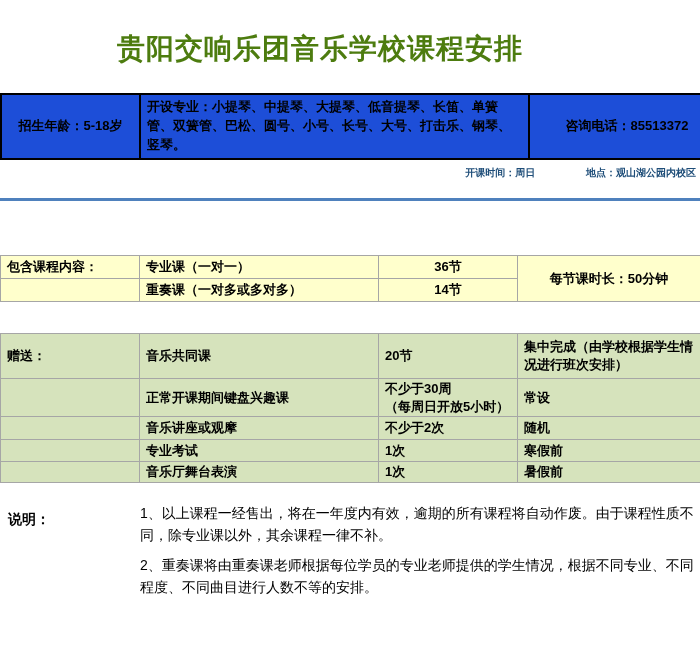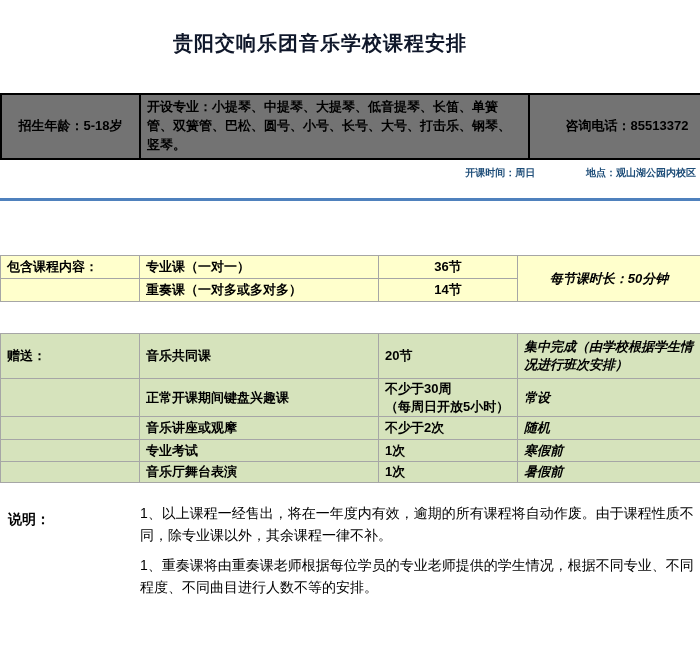--- a/index.html
+++ b/index.html
@@ -12,36 +12,36 @@
     background: #ffffff;
     overflow: hidden;
   }
 
   
   .doc-title {
     position: absolute;
     top: 30px; left: 0;
     width: 640px;
     text-align: center;
-    font-size: 20px;
-    font-weight: bold;
-    color: #0f172a;
+    font-size: 28px;
+    font-weight: bold;
+    color: #4d7c0f;
     letter-spacing: 1px;
   }
 
   
   .info-table {
     position: absolute;
     top: 93px; left: 0;
     width: 700px;
     border-collapse: collapse;
     table-layout: fixed;
   }
   .info-table td {
-    background: #737373;
+    background: #1d4ed8;
     border: 2px solid #000;
     font-size: 13px;
     font-weight: bold;
     padding: 3px 6px;
     vertical-align: middle;
     line-height: 1.45;
   }
   .info-table .c-age    { width: 139px; text-align: center; }
   .info-table .c-majors { width: 389px; text-align: left; }
   .info-table .c-phone  { width: 196px; text-align: center; }
@@ -78,21 +78,21 @@
     border: 1px solid #a6a6a6;
     font-size: 13px;
     font-weight: bold;
     padding: 1px 6px;
     vertical-align: middle;
     line-height: 1.35;
   }
   .col1 { width: 139px; }
   .col2 { width: 239px; margin-top: 32px; }
   .col3 { width: 139px; }
-  .col4 { width: 183px; font-style: italic; }
+  .col4 { width: 183px; }
 
   
   .included-table { top: 255px; }
   .included-table td { background: #ffffcc; }
   .included-table .sessions { text-align: center; margin-top: 16px; }
   .included-table .duration { text-align: center; }
   .included-table tr { height: 23px; }
 
   
   .gift-table { top: 333px; }
@@ -192,16 +192,16 @@
         <td class="col2">音乐厅舞台表演</td>
         <td class="col3 sessions">1次</td>
         <td class="col4">暑假前</td>
       </tr>
     </tbody>
   </table>
 
   <div class="notes-label">说明：</div>
   <div class="notes-body">
     <p>1、以上课程一经售出，将在一年度内有效，逾期的所有课程将自动作废。由于课程性质不同，除专业课以外，其余课程一律不补。</p>
-    <p>1、重奏课将由重奏课老师根据每位学员的专业老师提供的学生情况，根据不同专业、不同程度、不同曲目进行人数不等的安排。</p>
+    <p>2、重奏课将由重奏课老师根据每位学员的专业老师提供的学生情况，根据不同专业、不同程度、不同曲目进行人数不等的安排。</p>
   </div>
 
 </div>
 
 </body></html>

